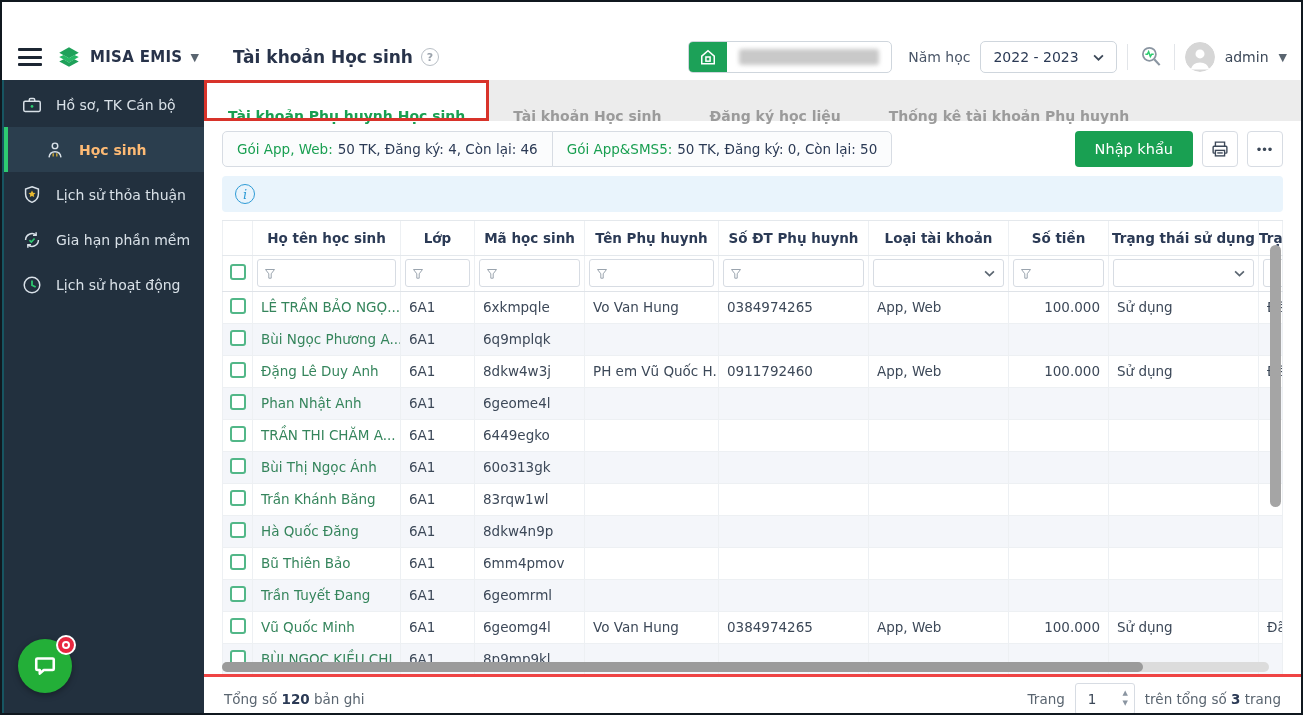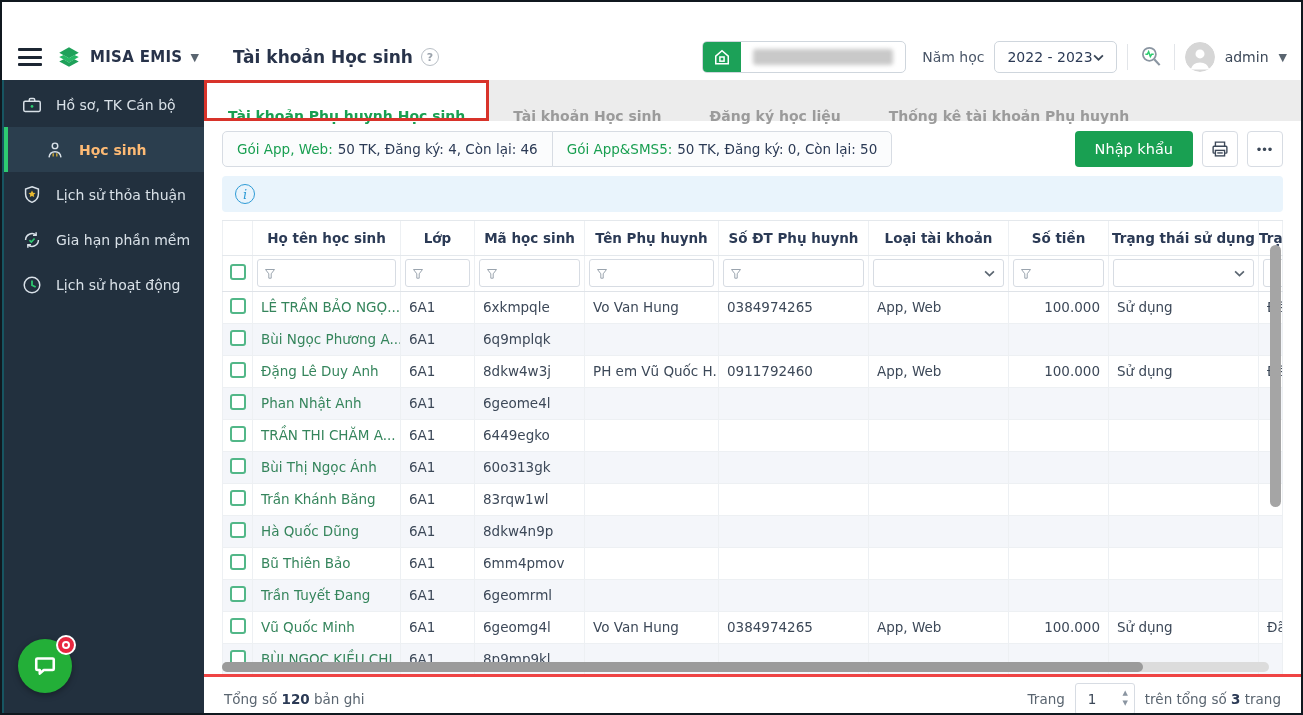--- a/index.html
+++ b/index.html
@@ -21,21 +21,21 @@
   .brand { display:flex; align-items:center; gap:8px; }
   .brand-name { font-weight:bold; font-size:15px; color:#28334a; letter-spacing:.3px; }
   .chev { font-size:11px; color:#5a6570; }
   .page-title { margin-left:34px; font-size:17px; font-weight:600; color:#28334a; }
   .help-circle { width:18px; height:18px; border:1.5px solid #b9bfc6; border-radius:50%; color:#9aa2ab; font-size:11px; display:inline-flex; align-items:center; justify-content:center; margin-left:8px; font-weight:bold; }
   .topbar-right { margin-left:auto; display:flex; align-items:center; gap:10px; }
   .school-box { display:flex; align-items:center; border:1px solid #cfd6dd; border-radius:5px; overflow:hidden; height:32px; }
   .home-btn { width:38px; height:32px; background:#1ca158; display:flex; align-items:center; justify-content:center; }
   .school-redacted { width:140px; height:16px; margin:0 12px; background:#c9c9c9; border-radius:3px; filter:blur(2px); }
   .year-label { color:#4a5668; font-size:14px; margin-left:6px; }
-  .year-select { display:flex; align-items:center; border:1px solid #cfd6dd; border-radius:5px; height:32px; padding:0 12px; font-size:14px; color:#2b3a55; cursor:pointer; }
+  .year-select { display:flex; align-items:center; gap:14px; border:1px solid #cfd6dd; border-radius:5px; height:32px; padding:0 12px; font-size:14px; color:#2b3a55; cursor:pointer; }
   .vdiv { width:1px; height:26px; background:#e2e5e9; }
   .iconbtn { background:none; border:none; cursor:pointer; display:flex; align-items:center; }
   .avatar { width:30px; height:30px; border-radius:50%; overflow:hidden; }
   .admin-name { font-size:14px; color:#3c4858; }
 
   
   .main { display:flex; flex:1; min-height:0; }
   .sidebar { width:202px; flex:0 0 202px; background:#22303e; border-left:2px solid #175561; padding-top:2px; position:relative; }
   .side-item { height:45px; display:flex; align-items:center; gap:13px; padding-left:17px; color:#d9e1e8; font-size:14px; cursor:pointer; position:relative; }
   .side-item.active { background:#2b3e4e; color:#fdba74; font-weight:bold;padding-left:40px; }
@@ -434,21 +434,21 @@
     <td></td>
     <td></td>
     <td></td>
     <td class="cell-amount"></td>
     <td></td>
     <td></td>
   </tr>
 
   <tr>
     <td class="cb-cell"><span class="cb"></span></td>
-    <td class="cell-name">Hà Quốc Dũng</td>
+    <td class="cell-name">Hà Quốc Đăng</td>
     <td>6A1</td>
     <td>8dkw4n9p</td>
     <td></td>
     <td></td>
     <td></td>
     <td class="cell-amount"></td>
     <td></td>
     <td></td>
   </tr>
 

